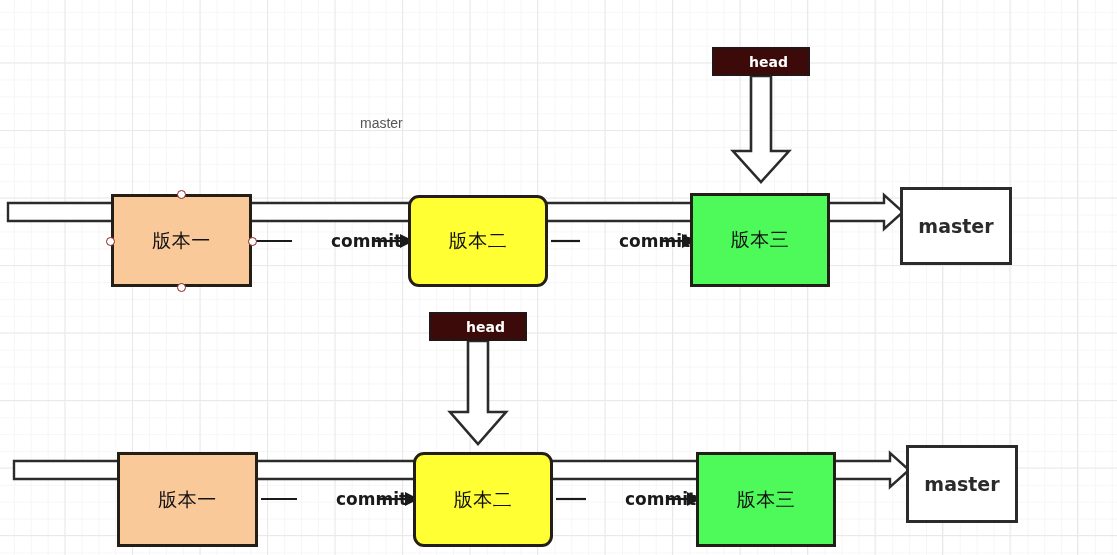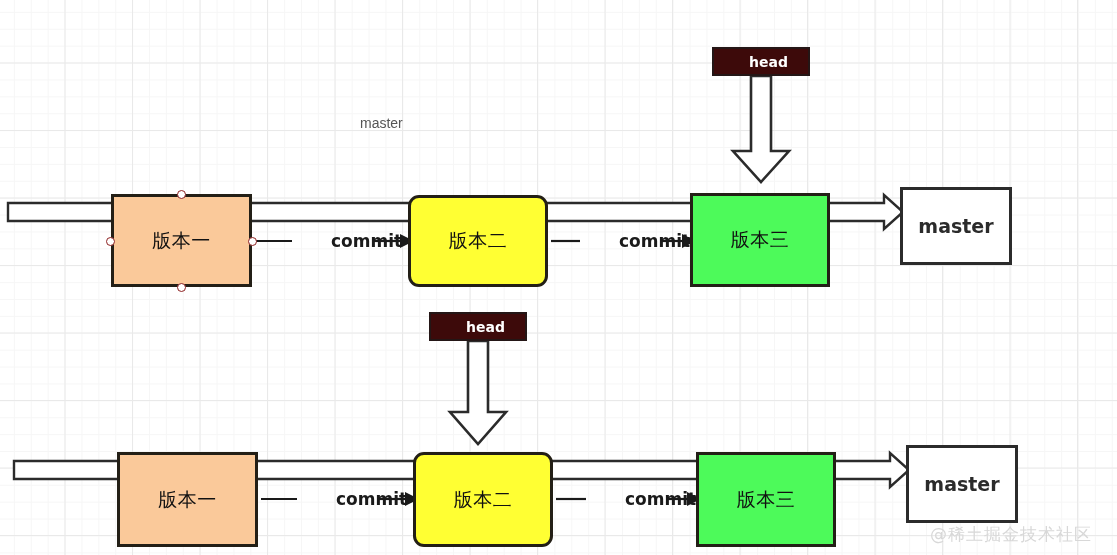--- a/index.html
+++ b/index.html
@@ -217,15 +217,14 @@
     <span class="vlabel">版本三</span>
   </div>
 
   <div class="mbox" style="left:906px; top:445px; width:112px; height:78px;">
     <span class="mlabel">master</span>
   </div>
 
   <div class="commit-label" style="left:300px; top:489px;">commit</div>
   <div class="commit-label" style="left:589px; top:489px;">commit</div>
 
-  <div class="watermark" style="left:930px; top:523px;">@稀土掘金技术社区</div>
 
 </div>
 
 </body></html>

